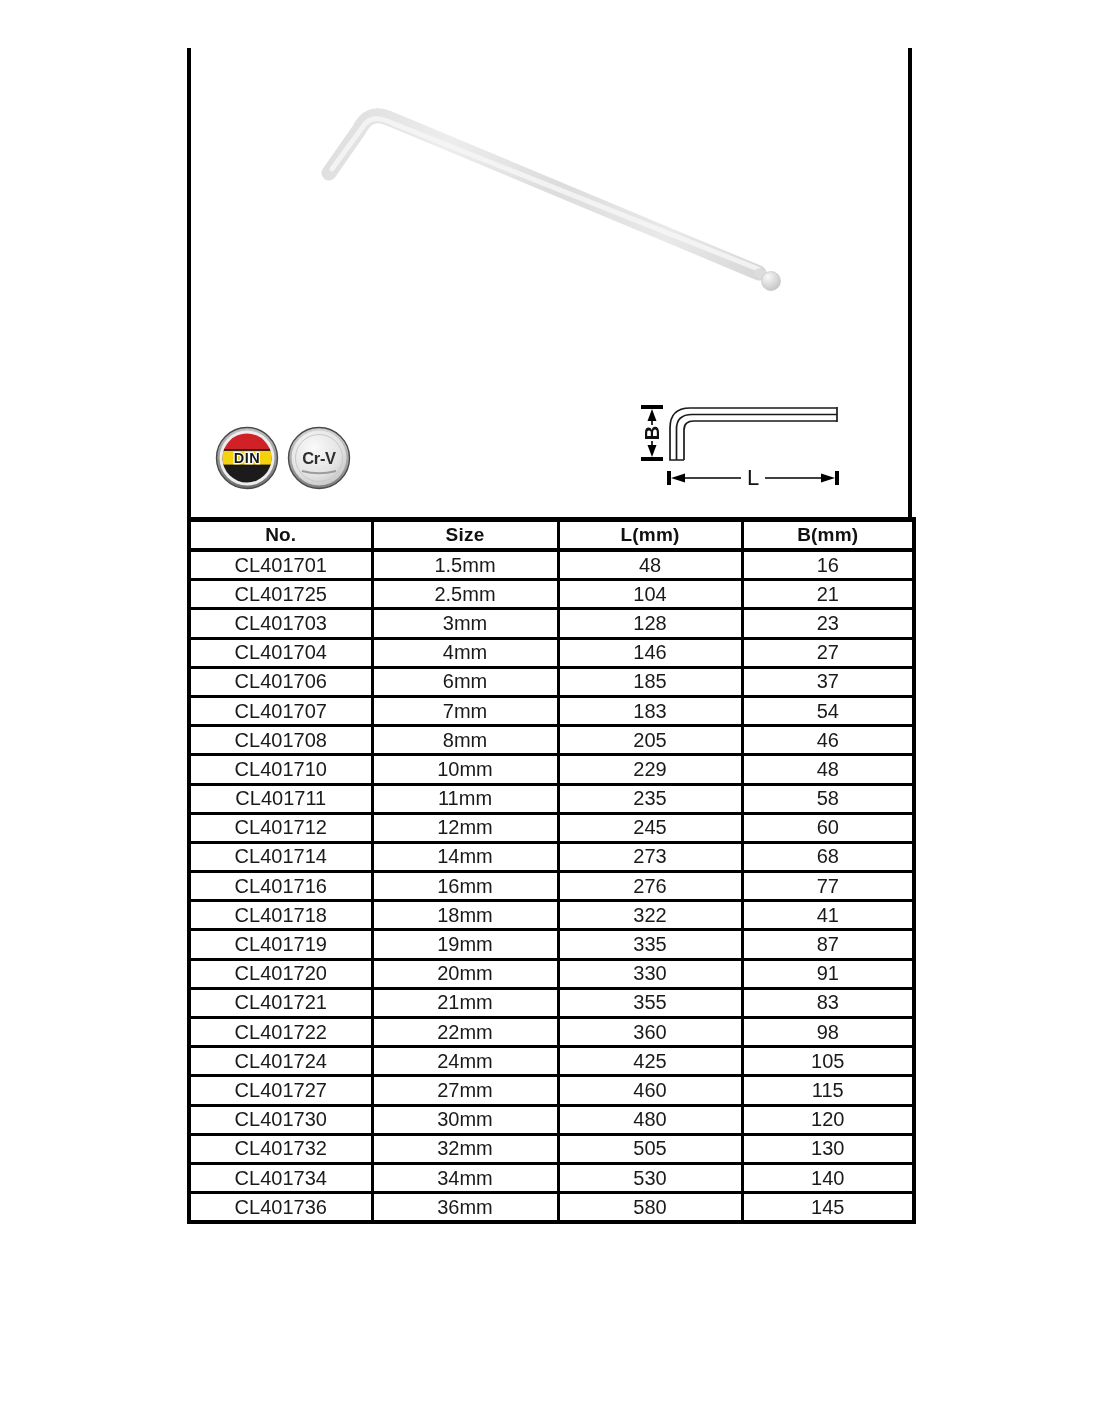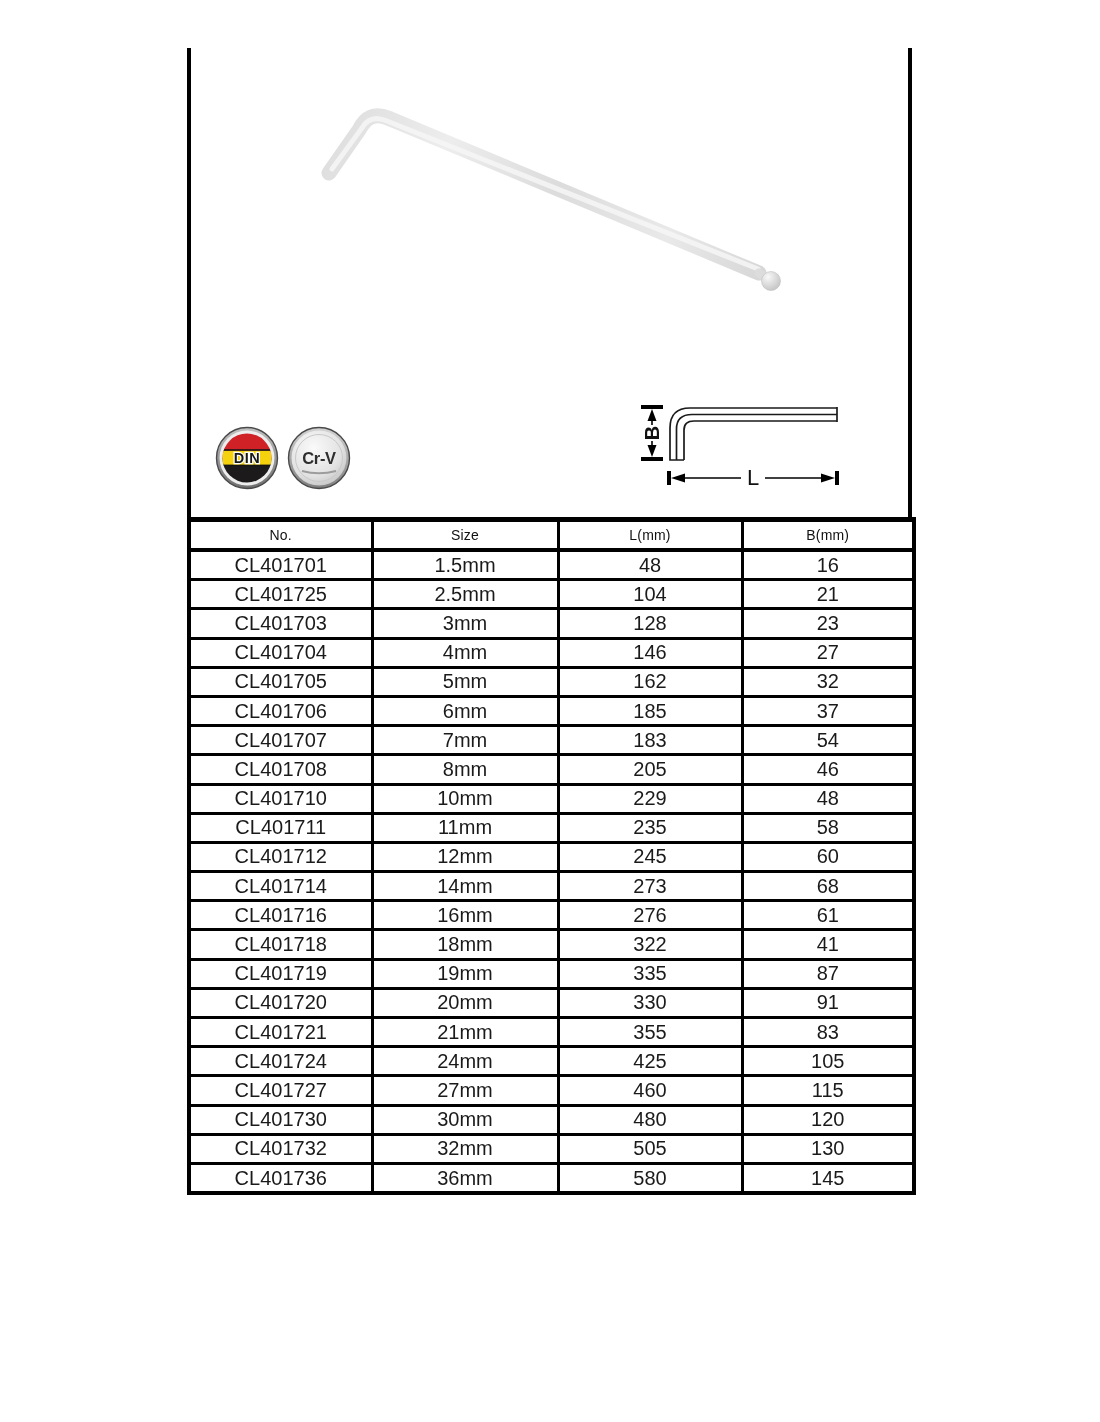--- a/index.html
+++ b/index.html
@@ -23,21 +23,21 @@
 
   table.spec {
     position:absolute; left:187px; top:517px; width:725px;
     border-collapse:collapse; table-layout:fixed;
     background:#fff;
     border:4px solid #000; border-top-width:5px;
   }
   table.spec th {
     border:3px solid #000; border-bottom:4px solid #000;
     height:26px; padding:0;
-    font-size:14px; font-weight:normal; color:#111;
+    font-size:19px; font-weight:bold; color:#111;
     text-align:center; vertical-align:middle;
     letter-spacing:0.2px;
   }
   table.spec td {
     border:3px solid #000;
     height:26.2px; padding:0;
     font-size:20px; font-weight:normal; color:#1a1a1a;
     text-align:center; vertical-align:middle;
   }
   svg text { font-family:"Liberation Sans", sans-serif; }
@@ -173,26 +173,20 @@
         <td>128</td>
         <td>23</td>
       </tr>
       <tr>
         <td>CL401704</td>
         <td>4mm</td>
         <td>146</td>
         <td>27</td>
       </tr>
       <tr>
-        <td>CL401705</td>
-        <td>5mm</td>
-        <td>162</td>
-        <td>32</td>
-      </tr>
-      <tr>
         <td>CL401706</td>
         <td>6mm</td>
         <td>185</td>
         <td>37</td>
       </tr>
       <tr>
         <td>CL401707</td>
         <td>7mm</td>
         <td>183</td>
         <td>54</td>
@@ -224,21 +218,21 @@
       <tr>
         <td>CL401714</td>
         <td>14mm</td>
         <td>273</td>
         <td>68</td>
       </tr>
       <tr>
         <td>CL401716</td>
         <td>16mm</td>
         <td>276</td>
-        <td>61</td>
+        <td>77</td>
       </tr>
       <tr>
         <td>CL401718</td>
         <td>18mm</td>
         <td>322</td>
         <td>41</td>
       </tr>
       <tr>
         <td>CL401719</td>
         <td>19mm</td>
@@ -251,20 +245,26 @@
         <td>330</td>
         <td>91</td>
       </tr>
       <tr>
         <td>CL401721</td>
         <td>21mm</td>
         <td>355</td>
         <td>83</td>
       </tr>
       <tr>
+        <td>CL401722</td>
+        <td>22mm</td>
+        <td>360</td>
+        <td>98</td>
+      </tr>
+      <tr>
         <td>CL401724</td>
         <td>24mm</td>
         <td>425</td>
         <td>105</td>
       </tr>
       <tr>
         <td>CL401727</td>
         <td>27mm</td>
         <td>460</td>
         <td>115</td>
@@ -275,19 +275,25 @@
         <td>480</td>
         <td>120</td>
       </tr>
       <tr>
         <td>CL401732</td>
         <td>32mm</td>
         <td>505</td>
         <td>130</td>
       </tr>
       <tr>
+        <td>CL401734</td>
+        <td>34mm</td>
+        <td>530</td>
+        <td>140</td>
+      </tr>
+      <tr>
         <td>CL401736</td>
         <td>36mm</td>
         <td>580</td>
         <td>145</td>
       </tr>
     </tbody>
 </table>
 
 </body></html>

